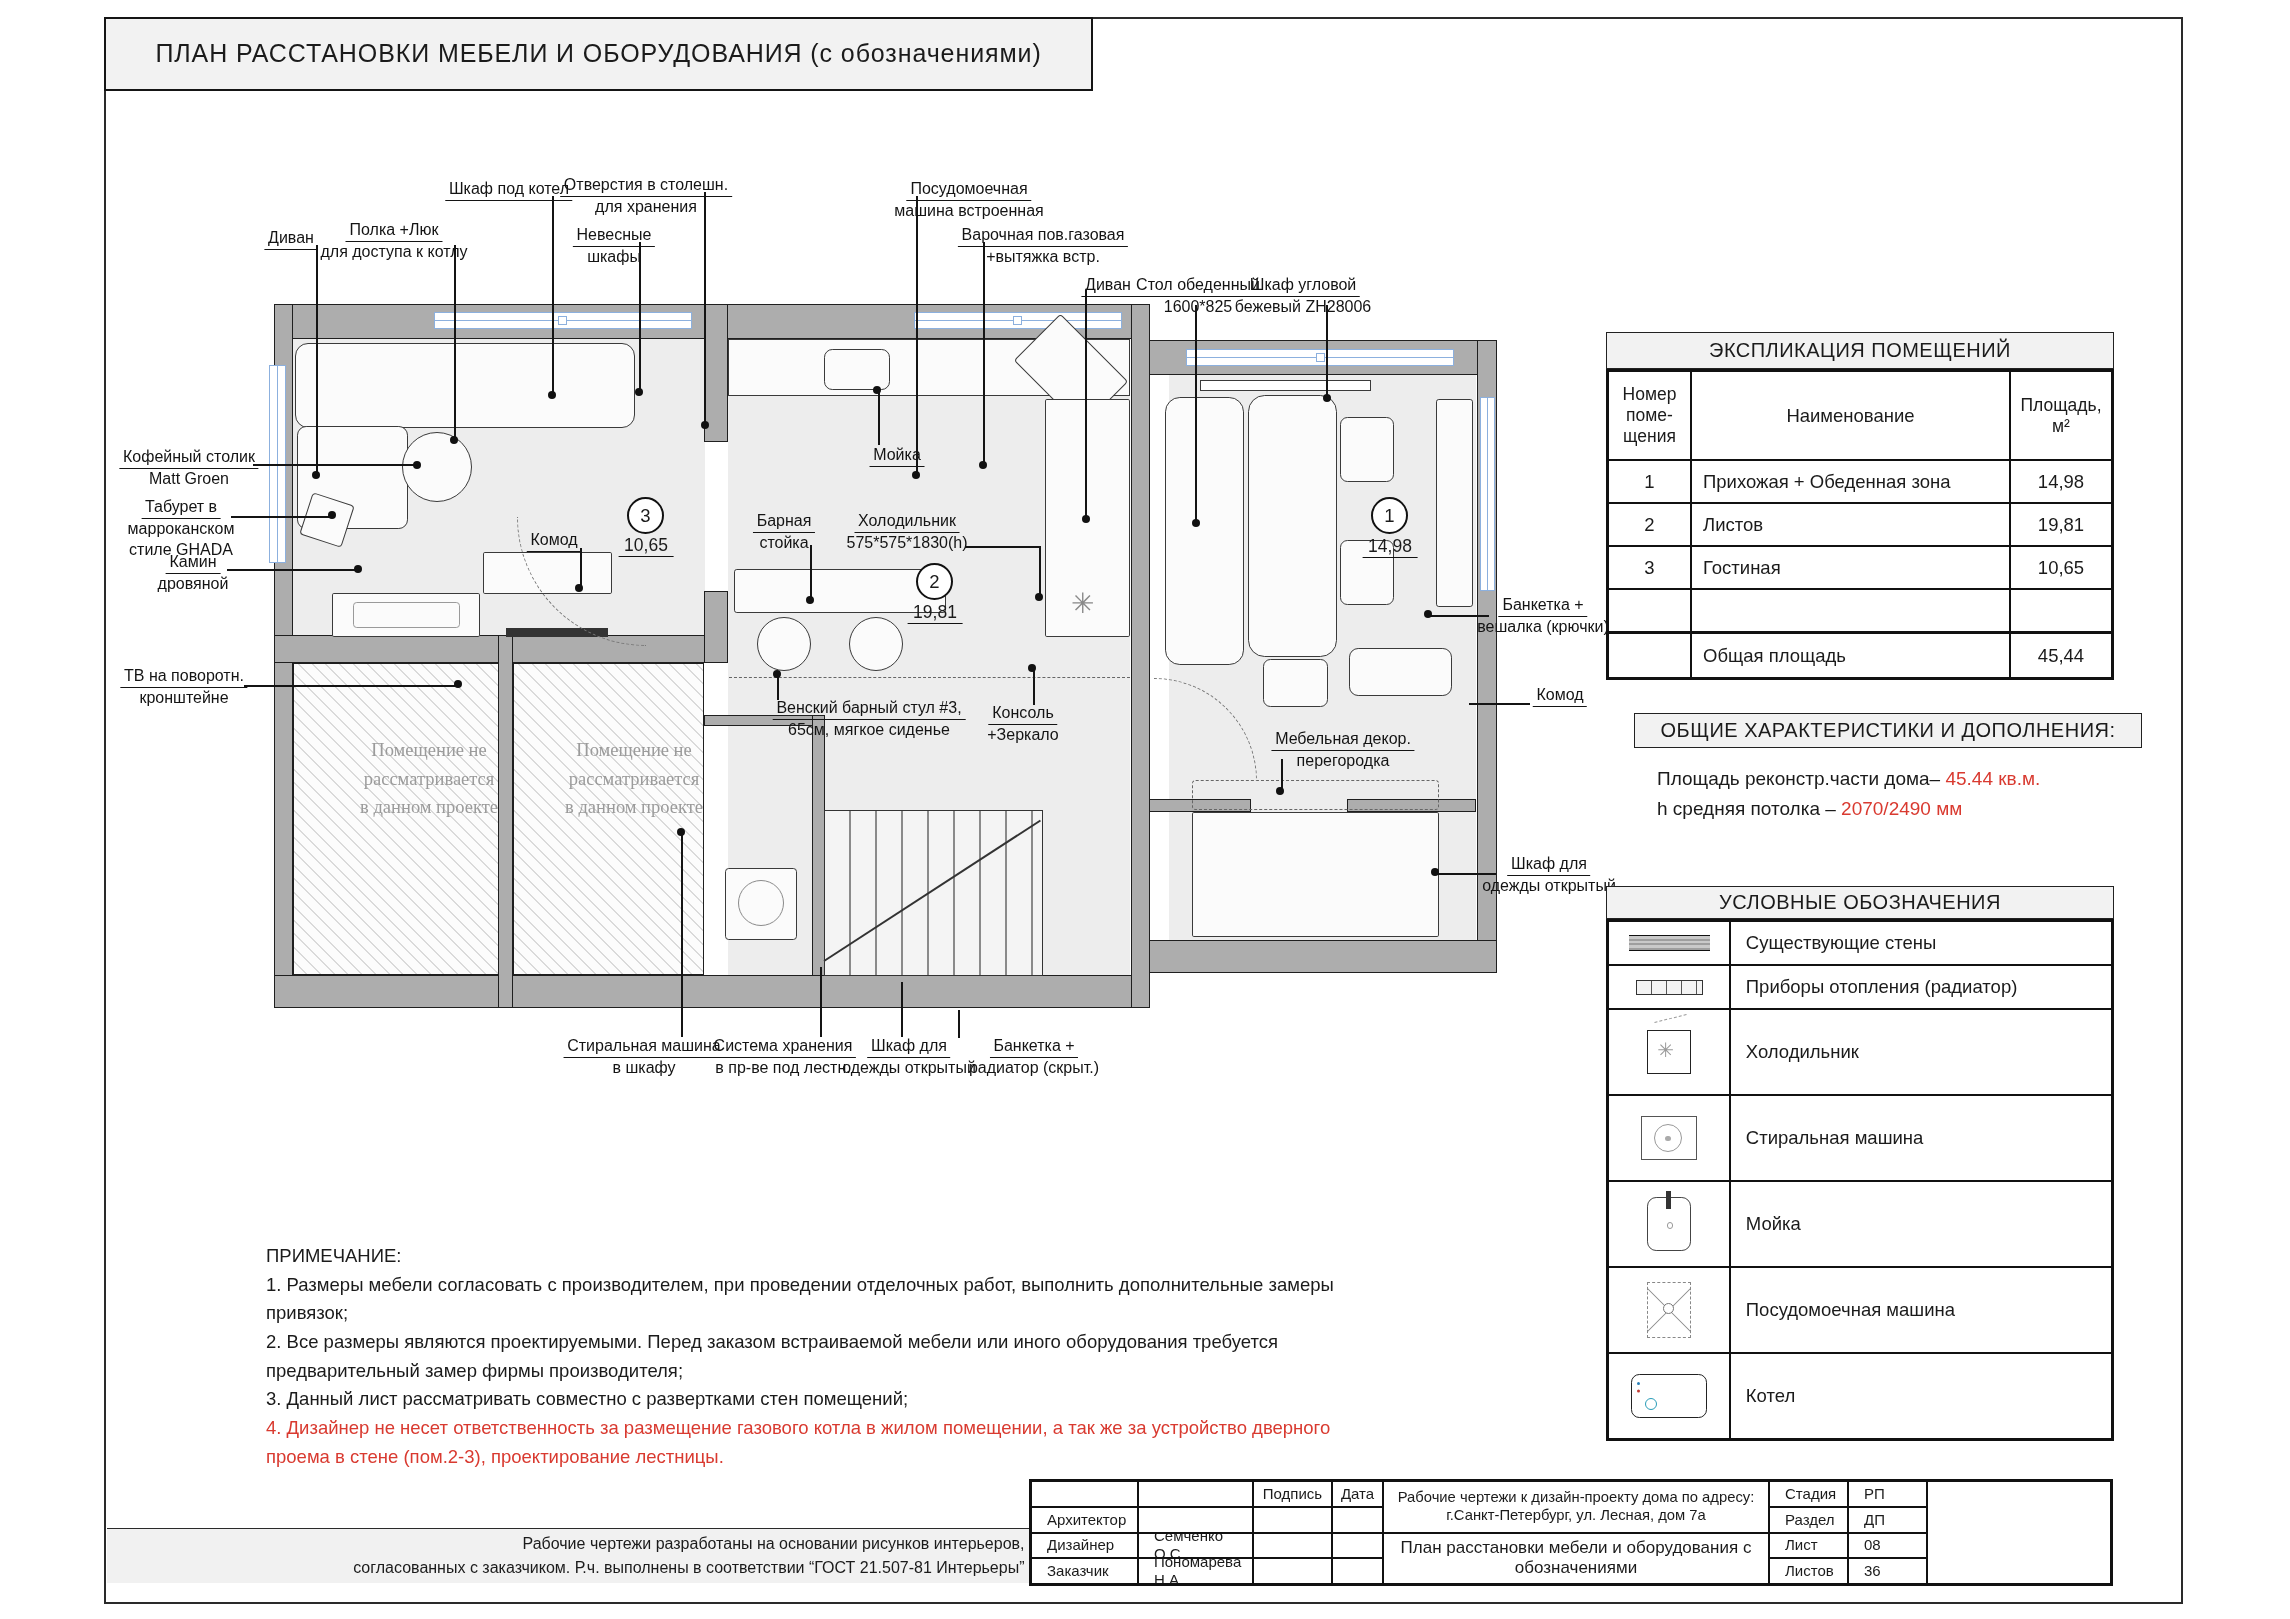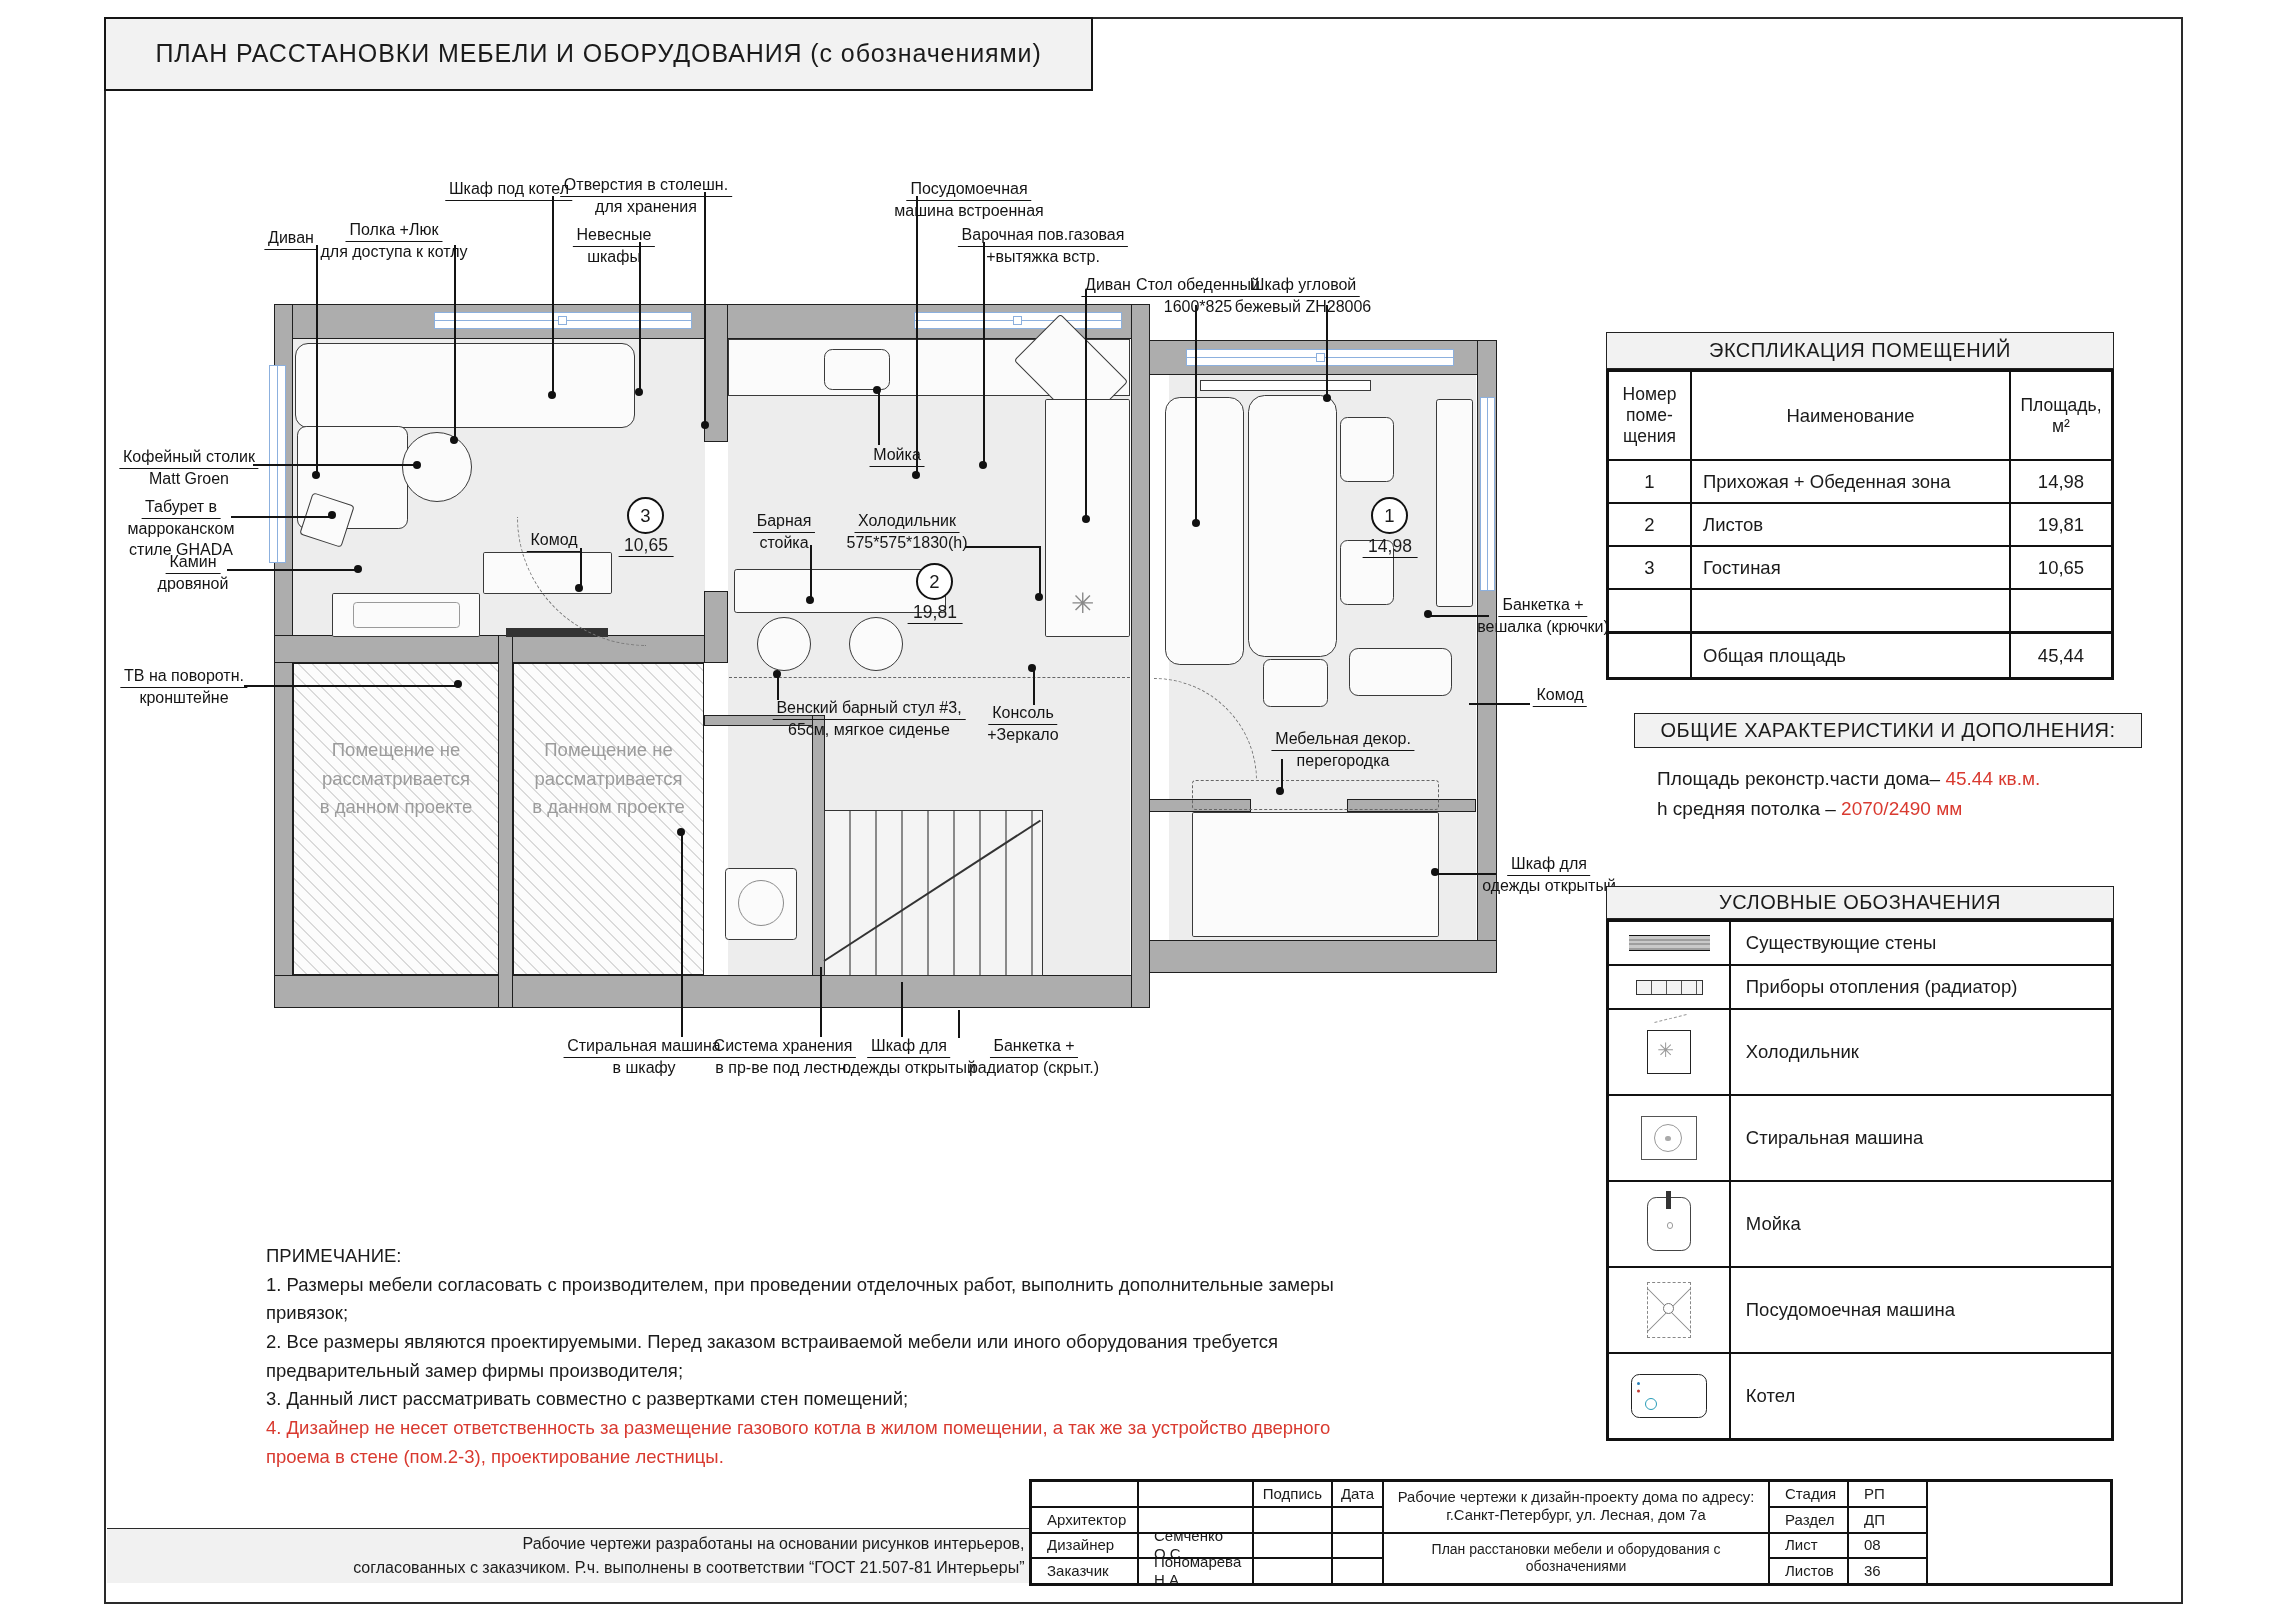--- a/index.html
+++ b/index.html
@@ -7,21 +7,21 @@
          font-family:"Liberation Sans","DejaVu Sans",sans-serif;color:#1b1b1b;}
   
   #frame{position:absolute;left:104px;top:16.6px;width:2079px;height:1587px;border:2.3px solid #2a2a2a;box-sizing:border-box;}
   #titlebox{position:absolute;left:104px;top:16.6px;width:989px;height:74px;background:#f2f2f2;
             border:2.8px solid #151515;box-sizing:border-box;display:flex;align-items:center;justify-content:center;
             font-size:25px;letter-spacing:0.9px;}
   
   .w{position:absolute;background:#adadad;border:1.8px solid #1f1f1f;box-sizing:border-box;}
   .room{position:absolute;background:#ededed;}
   .hatch{position:absolute;background:repeating-linear-gradient(45deg,#fcfcfc 0 8.3px,#dadada 8.3px 9.7px);
-         display:flex;justify-content:center;box-sizing:border-box;border:1.8px solid #1f1f1f;}
+         display:flex;justify-content:flex-end;box-sizing:border-box;border:1.8px solid #1f1f1f;font-family:Liberation Serif, serif;}
   .hatch .t{margin-top:72px;color:#9b9b9b;font-size:18.5px;text-align:center;line-height:1.55;}
   .win{position:absolute;background:#fff;border:1.8px solid #8cb0de;box-sizing:border-box;}
   .win:after{content:"";position:absolute;left:0;right:0;top:50%;border-top:1.4px solid #8cb0de;}
   .winv:after{left:50%;top:0;bottom:0;right:auto;border-top:none;border-left:1.4px solid #8cb0de;}
   .bsq{position:absolute;width:9.2px;height:9.2px;border:1.8px solid #8cb0de;background:#fff;box-sizing:border-box;}
   .f{position:absolute;background:#fbfbfb;border:1.8px solid #3a3a3a;box-sizing:border-box;border-radius:3.7px;}
   .nf{background:transparent;}
   .circ{border-radius:50% !important;}
   .bar{position:absolute;background:#333;}
   .dash{position:absolute;border-top:1.8px dashed #666;}
@@ -374,21 +374,21 @@
     <div class="sc" style="grid-column:2;grid-row:2;"></div>
     <div class="sc" style="grid-column:3;grid-row:2;"></div>
     <div class="sc" style="grid-column:4;grid-row:2;"></div>
     <div class="sc scl" style="grid-column:6;grid-row:2;">Раздел</div>
     <div class="sc scl" style="grid-column:7;grid-row:2;">ДП</div>
 
     <div class="sc scl" style="grid-column:1;grid-row:3;">Дизайнер</div>
     <div class="sc scl" style="grid-column:2;grid-row:3;">Семченко О.С.</div>
     <div class="sc" style="grid-column:3;grid-row:3;"></div>
     <div class="sc" style="grid-column:4;grid-row:3;"></div>
-    <div class="sc" style="grid-column:5;grid-row:3/5;font-size:14px;">План расстановки мебели и оборудования с обозначениями</div>
+    <div class="sc" style="grid-column:5;grid-row:3/5;font-size:17px;">План расстановки мебели и оборудования с обозначениями</div>
     <div class="sc scl" style="grid-column:6;grid-row:3;">Лист</div>
     <div class="sc scl" style="grid-column:7;grid-row:3;">08</div>
 
     <div class="sc scl" style="grid-column:1;grid-row:4;">Заказчик</div>
     <div class="sc scl" style="grid-column:2;grid-row:4;">Пономарева Н.А.</div>
     <div class="sc" style="grid-column:3;grid-row:4;"></div>
     <div class="sc" style="grid-column:4;grid-row:4;"></div>
     <div class="sc scl" style="grid-column:6;grid-row:4;">Листов</div>
     <div class="sc scl" style="grid-column:7;grid-row:4;">36</div>
   </div>

